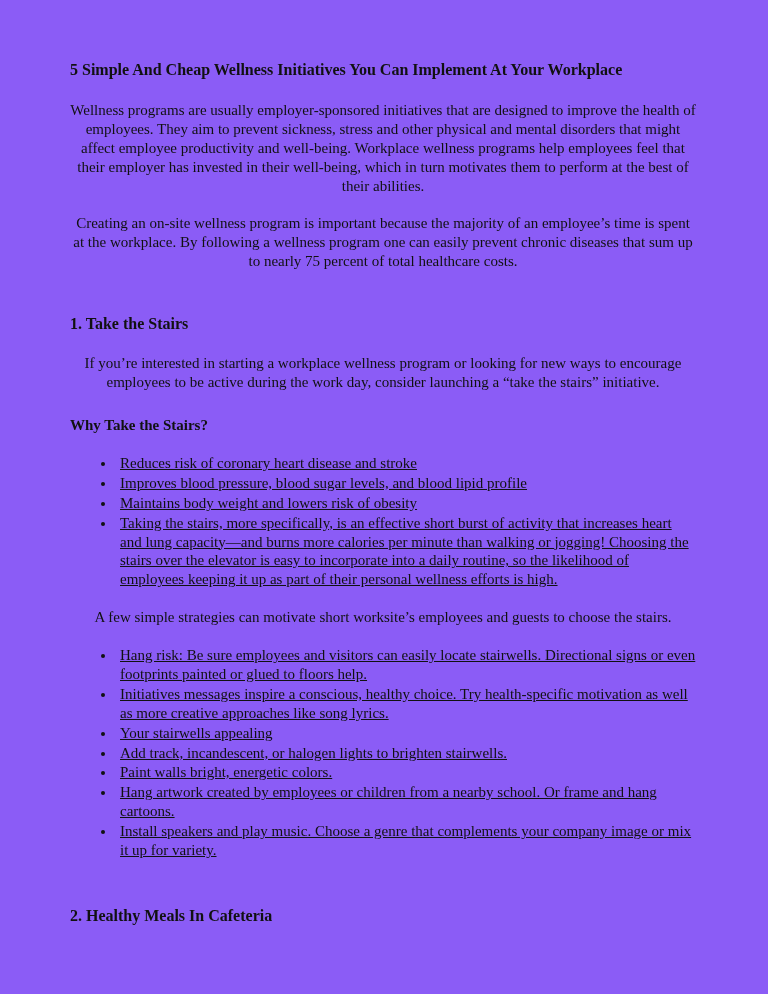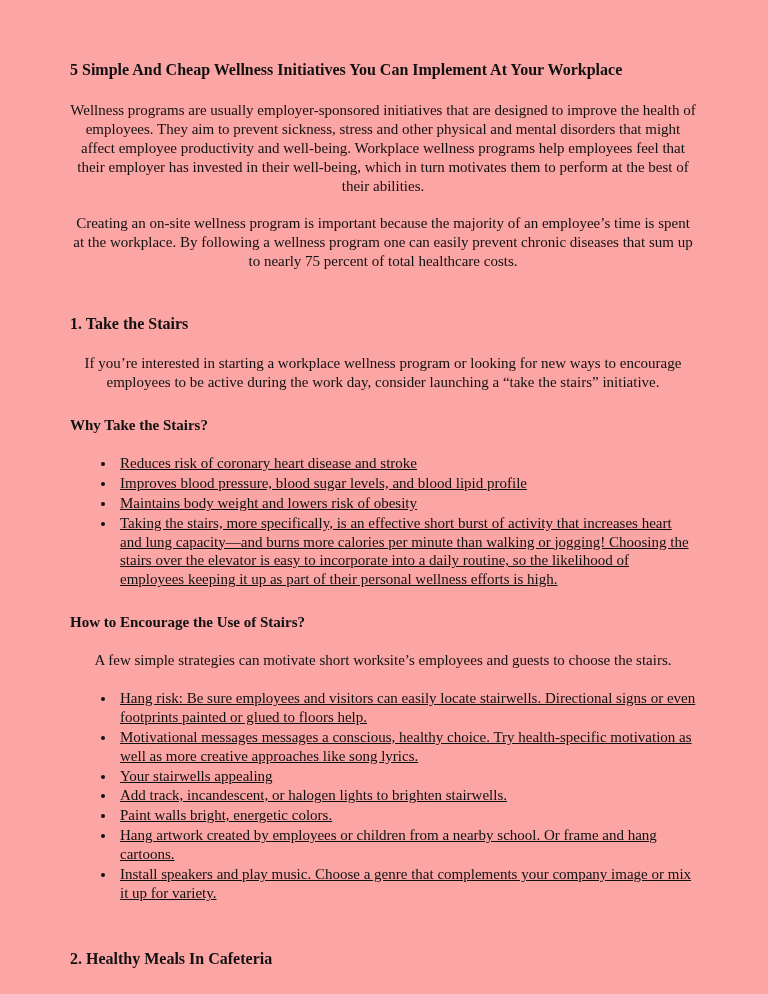--- a/index.html
+++ b/index.html
@@ -5,21 +5,21 @@
   html, body {
     margin: 0;
     padding: 0;
     background: #ffffff;
   }
   .page {
     position: relative;
     width: 768px;
     height: 994px;
     box-sizing: border-box;
-    background: #fca5a5;
+    background: #8b5cf6;
     padding: 60px 72px 0 70px;
     font-family: "Liberation Serif", "DejaVu Serif", serif;
     font-size: 15px;
     line-height: 1.26;
     color: #111111;
     overflow: hidden;
   }
   .doc-title {
     font-size: 16px;
     font-weight: bold;
@@ -71,27 +71,26 @@
   <h3 class="sub-heading">Why Take the Stairs?</h3>
 
 
   <ul class="bullet-list">
     <li>Reduces risk of coronary heart disease and stroke</li>
     <li>Improves blood pressure, blood sugar levels, and blood lipid profile</li>
     <li>Maintains body weight and lowers risk of obesity</li>
     <li>Taking the stairs, more specifically, is an effective short burst of activity that increases heart and lung capacity—and burns more calories per minute than walking or jogging! Choosing the stairs over the elevator is easy to incorporate into a daily routine, so the likelihood of employees keeping it up as part of their personal wellness efforts is high.</li>
   </ul>
 
-  <h3 class="sub-heading">How to Encourage the Use of Stairs?</h3>
 
   <p class="para">A few simple strategies can motivate short worksite’s employees and guests to choose the stairs.</p>
 
   <ul class="bullet-list">
     <li>Hang risk: Be sure employees and visitors can easily locate stairwells. Directional signs or even footprints painted or glued to floors help.</li>
-    <li>Motivational messages messages a conscious, healthy choice. Try health-specific motivation as well as more creative approaches like song lyrics.</li>
+    <li>Initiatives messages inspire a conscious, healthy choice. Try health-specific motivation as well as more creative approaches like song lyrics.</li>
     <li>Your stairwells appealing</li>
     <li>Add track, incandescent, or halogen lights to brighten stairwells.</li>
     <li>Paint walls bright, energetic colors.</li>
     <li>Hang artwork created by employees or children from a nearby school. Or frame and hang cartoons.</li>
     <li>Install speakers and play music. Choose a genre that complements your company image or mix it up for variety.</li>
   </ul>
 
   <h2 class="section-heading last">2. Healthy Meals In Cafeteria</h2>
 
 </div>

